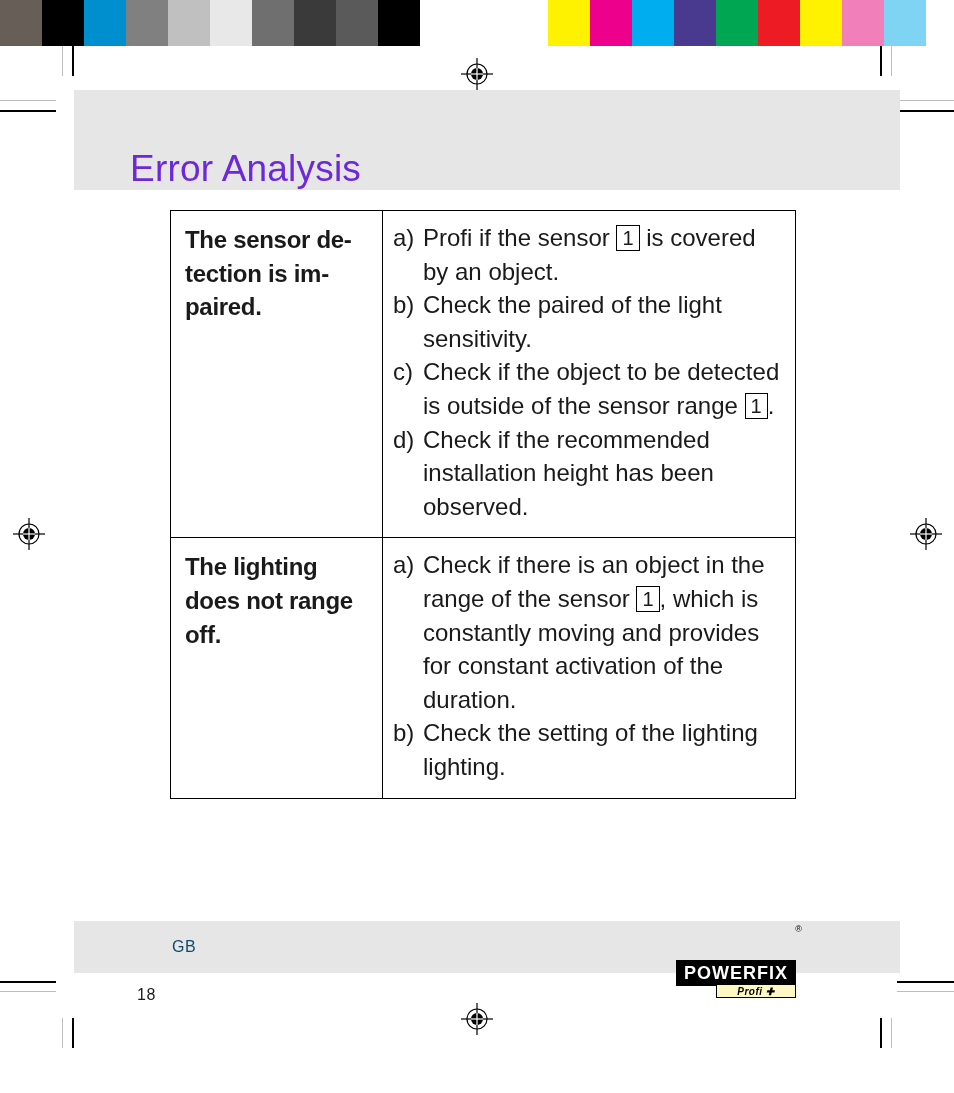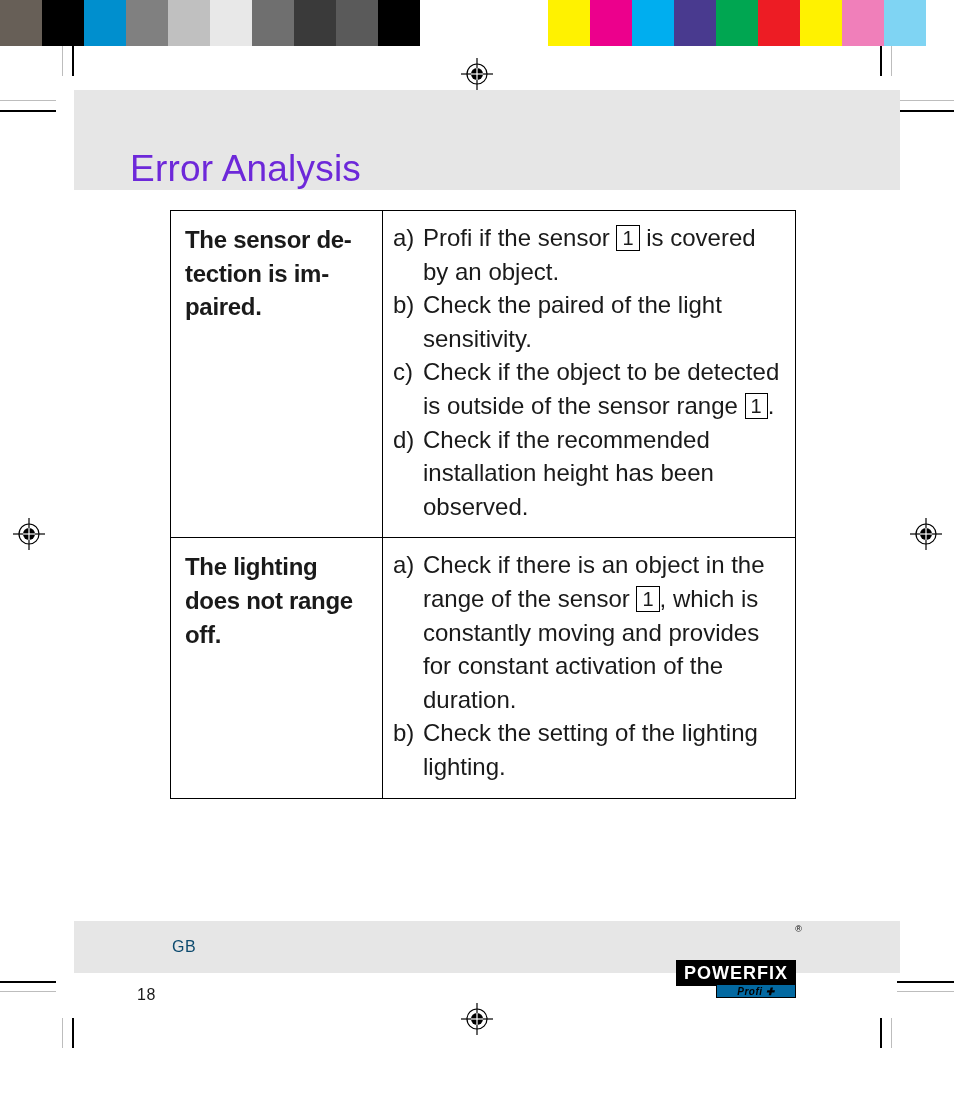--- a/index.html
+++ b/index.html
@@ -149,21 +149,21 @@
     letter-spacing: 1px;
     display: flex;
     align-items: center;
     justify-content: center;
   }
   .brand .bot {
     width: 80px;
     height: 14px;
     margin-left: auto;
     border: 1px solid #000;
-    background: #0369a1;
+    background: #fef9c3;
     font-style: italic;
     font-weight: 700;
     font-size: 10px;
     display: flex;
     align-items: center;
     justify-content: center;
     position: relative;
     top: -2px;
     letter-spacing: 0.5px;
   }

